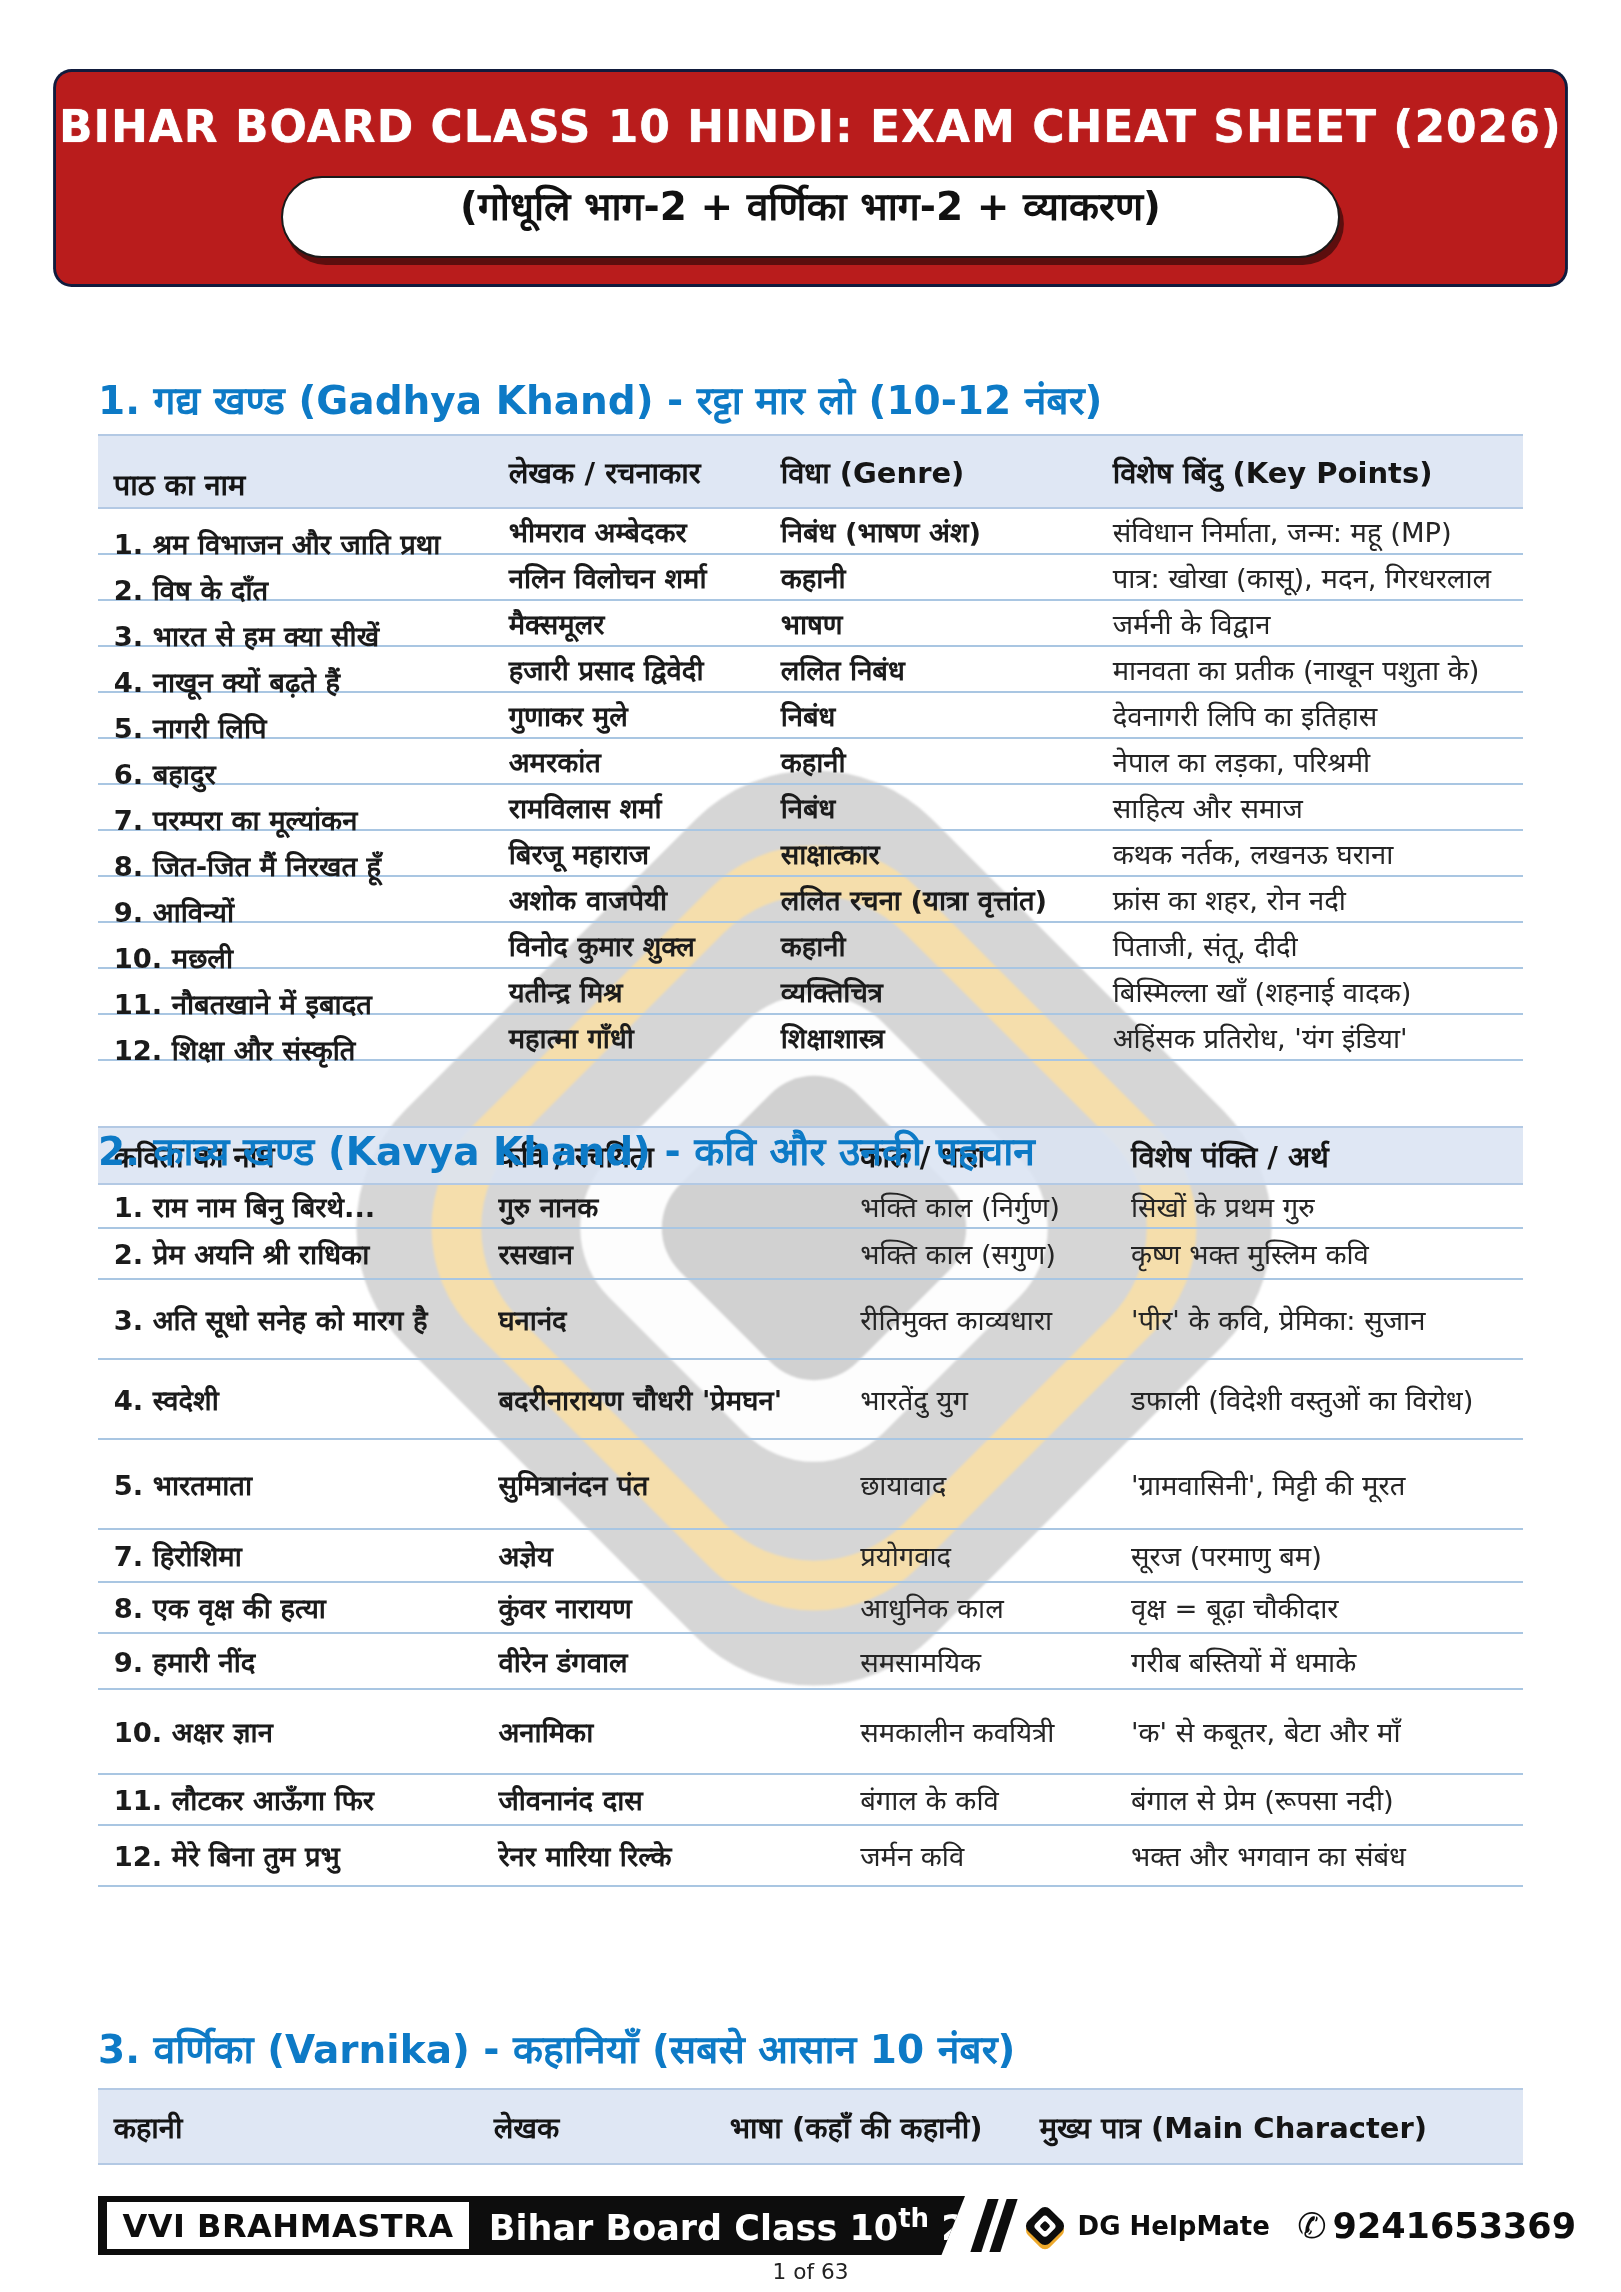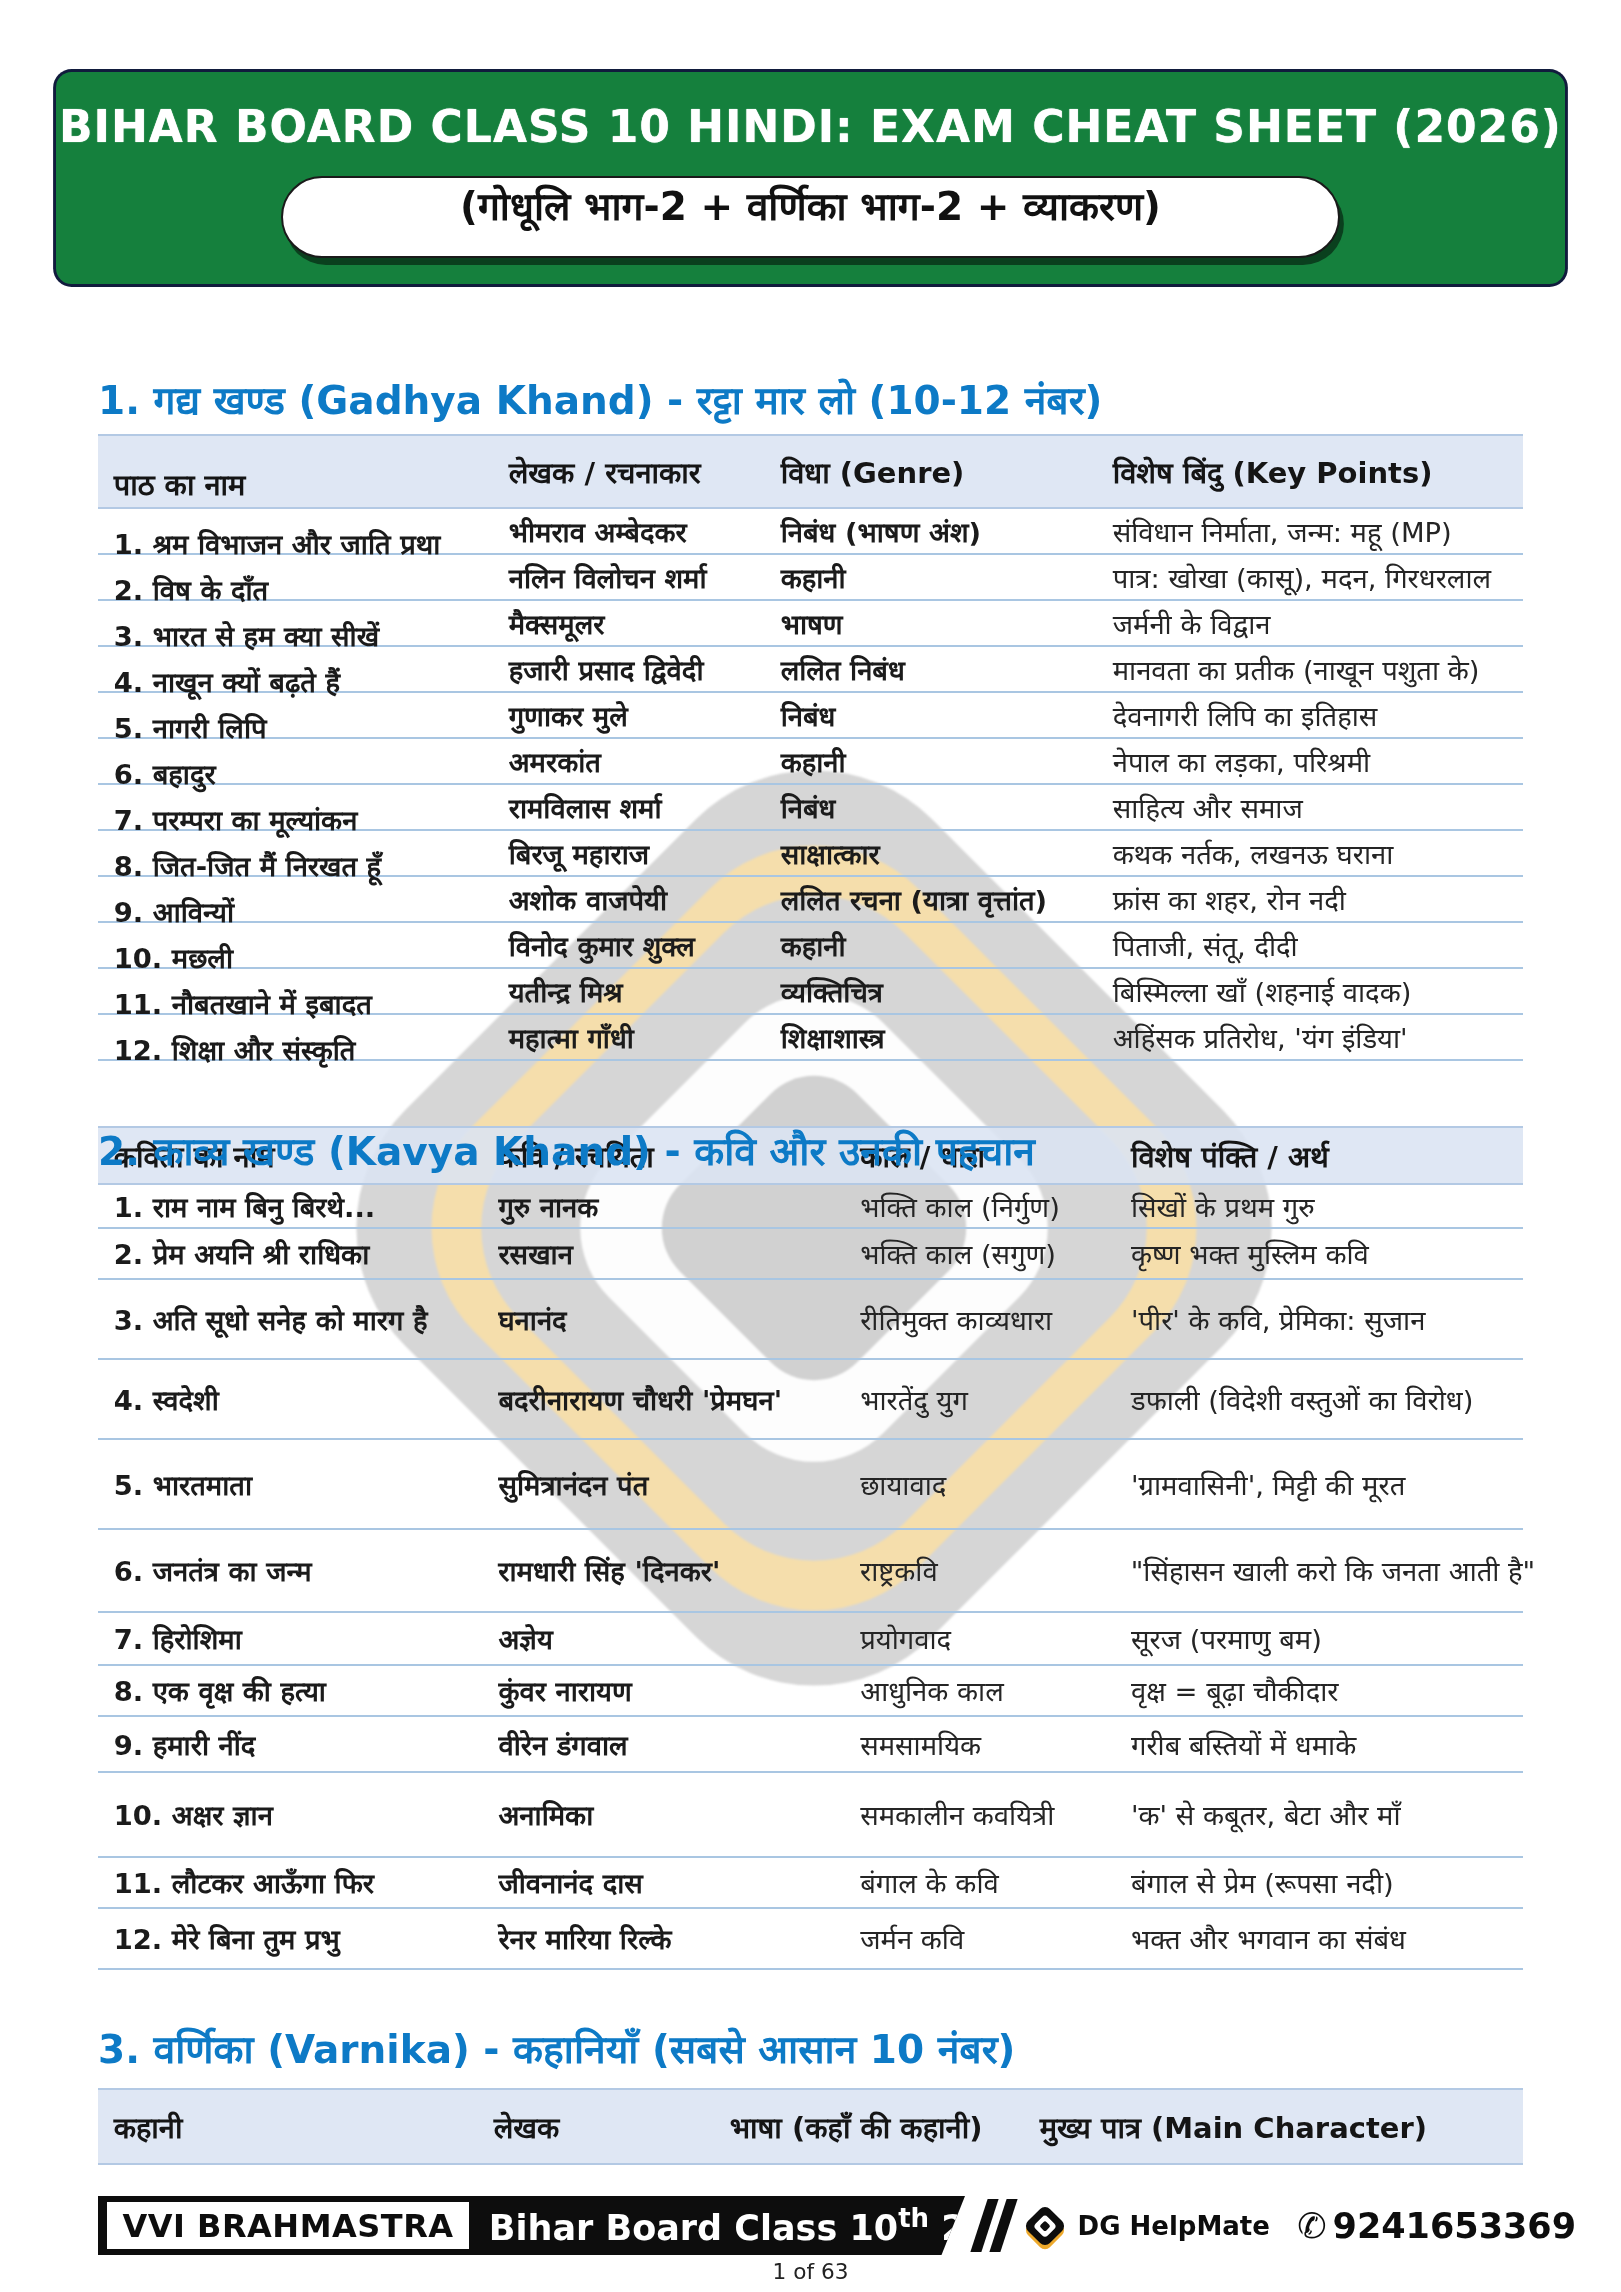--- a/index.html
+++ b/index.html
@@ -11,21 +11,21 @@
   .watermark{position:absolute;left:814px;top:1228px;width:0;height:0;z-index:0;filter:blur(1px);}
   .watermark .wm{position:absolute;left:0;top:0;transform:translate(-50%,-50%) rotate(45deg);}
   .wm1{width:745px;height:745px;background:#d6d6d6;border-radius:167px;}
   .wm2{width:627px;height:627px;background:#f5deac;border-radius:147px;}
   .wm3{width:545px;height:545px;background:#d6d6d6;border-radius:127px;}
   .wm4{width:388px;height:388px;background:#fdfdfd;border-radius:98px;}
   .wm5{width:251px;height:251px;background:#d1d1d1;border-radius:61px;}
   
   .banner{
     position:absolute;left:56px;top:72px;width:1509px;height:212px;z-index:2;
-    background:#15803d;border-radius:15.7px;box-shadow:0 0 0 2.9px #111b3d;
+    background:#b91c1c;border-radius:15.7px;box-shadow:0 0 0 2.9px #111b3d;
     text-align:center;
   }
   .banner-title{
     margin:0;padding-top:29px;color:#ffffff;font-size:44px;font-weight:800;
     letter-spacing:1px;white-space:nowrap;text-shadow:0 0 1px #fff;
   }
   .banner-pill{
     margin:23.5px auto 0;width:1055px;height:78px;background:#ffffff;border:2.9px solid #1a1a1a;
     border-radius:43px;box-shadow:3.9px 6.9px 0 rgba(0,0,0,0.5);
     display:flex;align-items:flex-start;justify-content:center;
@@ -214,26 +214,20 @@
     <div class="cell c2">बदरीनारायण चौधरी 'प्रेमघन'</div>
     <div class="cell c3">भारतेंदु युग</div>
     <div class="cell c4">डफाली (विदेशी वस्तुओं का विरोध)</div>
   </div>
   <div class="trow r2h90">
     <div class="cell c1">5. भारतमाता</div>
     <div class="cell c2">सुमित्रानंदन पंत</div>
     <div class="cell c3">छायावाद</div>
     <div class="cell c4">'ग्रामवासिनी', मिट्टी की मूरत</div>
   </div>
-  <div class="trow r2h83">
-    <div class="cell c1">6. जनतंत्र का जन्म</div>
-    <div class="cell c2">रामधारी सिंह 'दिनकर'</div>
-    <div class="cell c3">राष्ट्रकवि</div>
-    <div class="cell c4">"सिंहासन खाली करो कि जनता आती है"</div>
-  </div>
   <div class="trow r2h52">
     <div class="cell c1">7. हिरोशिमा</div>
     <div class="cell c2">अज्ञेय</div>
     <div class="cell c3">प्रयोगवाद</div>
     <div class="cell c4">सूरज (परमाणु बम)</div>
   </div>
   <div class="trow r2h50">
     <div class="cell c1">8. एक वृक्ष की हत्या</div>
     <div class="cell c2">कुंवर नारायण</div>
     <div class="cell c3">आधुनिक काल</div>

